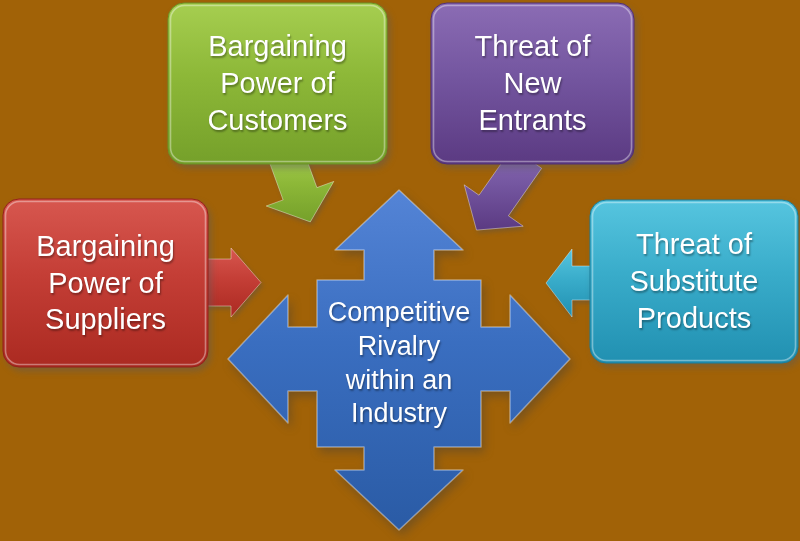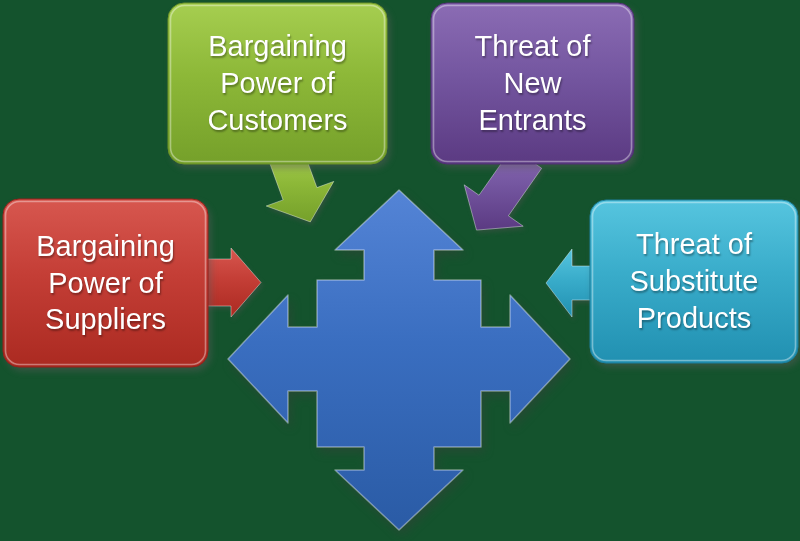--- a/index.html
+++ b/index.html
@@ -1,17 +1,17 @@
 <!DOCTYPE html>
 <html><head>
 <meta charset="utf-8">
 <style>
   html,body { margin:0; padding:0; background:#ffffff; }
   .stage {
-    position:relative; width:800px; height:541px; background:#14532d;
+    position:relative; width:800px; height:541px; background:#a16207;
     font-family:"Liberation Sans", sans-serif; overflow:hidden;
   }
   .stage svg { position:absolute; left:0; top:0; }
   .shadow-box   { filter: drop-shadow(3px 4px 3px rgba(90,90,90,0.45)); }
   .shadow-quad  { filter: drop-shadow(3px 5px 5px rgba(60,60,60,0.40)); }
   .shadow-conn  { filter: drop-shadow(2px 3px 2px rgba(80,80,80,0.40)); }
   .label {
     position:absolute; display:flex; align-items:center; justify-content:center;
     text-align:center; color:#ffffff; white-space:pre-line;
     text-shadow:1px 1.5px 2px rgba(0,0,0,0.35);
@@ -101,14 +101,18 @@
 Entrants</div>
 
   <div class="label force" style="left:3px; top:199px; width:205px; height:168px;">Bargaining
 Power of
 Suppliers</div>
 
   <div class="label force" style="left:590px; top:200px; width:208px; height:163px;">Threat of
 Substitute
 Products</div>
 
+  <div class="label center" style="left:317px; top:280px; width:164px; height:167px;">Competitive
+Rivalry
+within an
+Industry</div>
 
 </div>
 
 </body></html>

